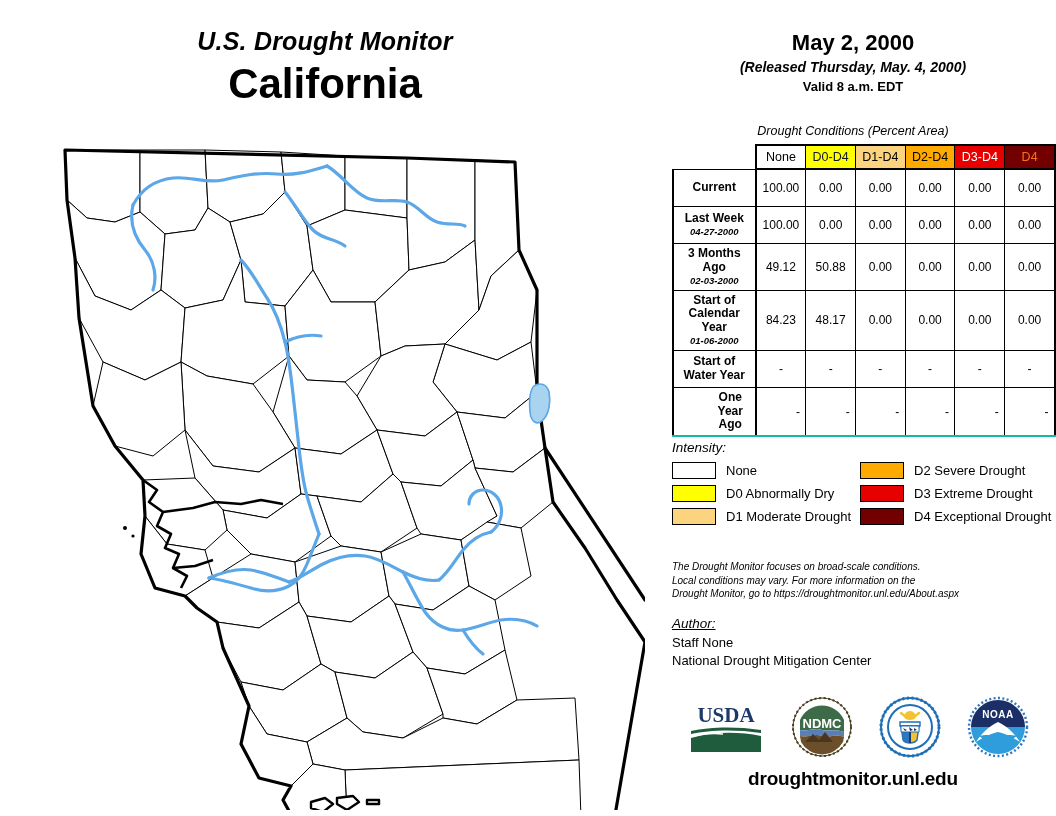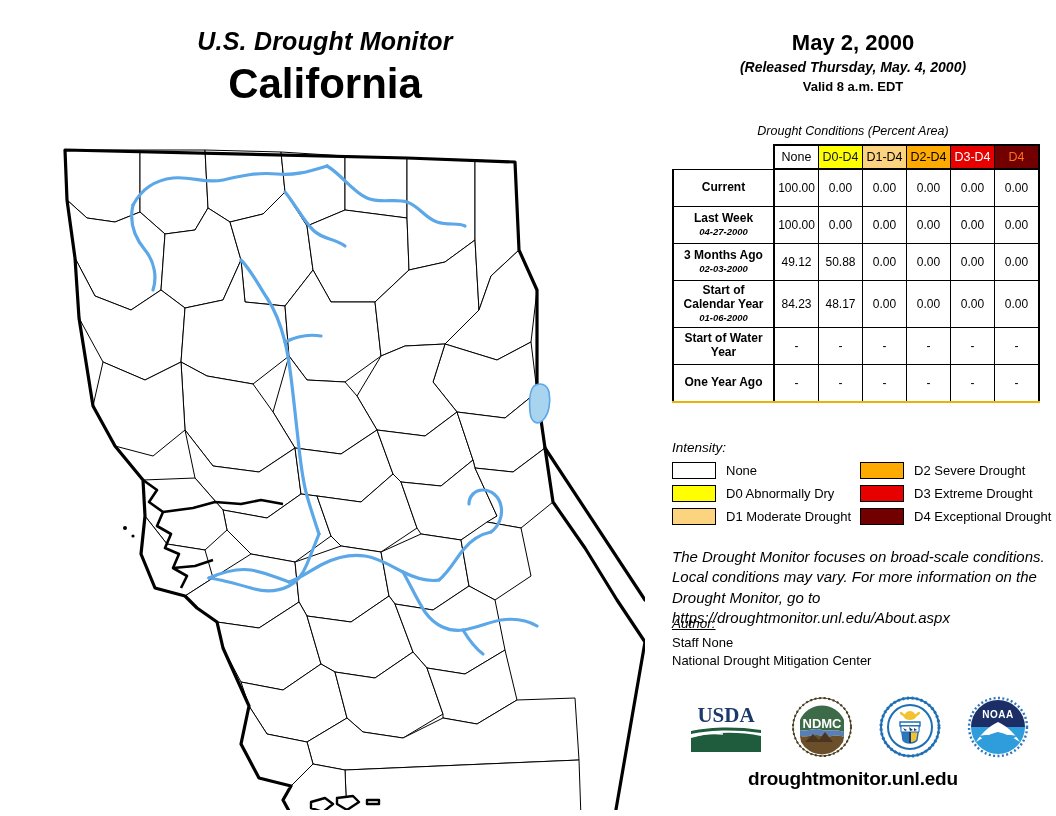--- a/index.html
+++ b/index.html
@@ -130,21 +130,21 @@
   #dm-table .datacell {
     width: 43px;
     height: 36px;
     font-size: 12px;
   }
   
   #dm-table .hdr-row td { border-top: 2px solid #000; border-bottom: 2px solid #000; }
   #dm-table .hdr-row td.corner-cell { border: none; }
   #dm-table tbody tr td:first-child.rowlabel { border-left: 2px solid #000; }
   #dm-table tbody tr td:last-child { border-right: 2px solid #000; }
-  #dm-table tbody tr:last-child td { border-bottom: 2px solid #eab308; }
+  #dm-table tbody tr:last-child td { border-bottom: 2px solid #14b8a6; padding-left: 34px; }
   #dm-table .sep-left { border-left: 2px solid #000; }
   #dm-table .sep-right { border-right: 2px solid #000; }
 
   
   #intensity-block {
     position: absolute;
     left: 22px; top: 440px;
     width: 384px;
   }
   #intensity-title {
@@ -170,23 +170,23 @@
   }
   .legend-label {
     font-size: 13px;
     margin-left: 10px;
     white-space: nowrap;
   }
 
   
   #disclaimer {
     position: absolute;
-    left: 22px; top: 547px;
+    left: 22px; top: 560px;
     width: 384px;
-    font-size: 15px;
+    font-size: 10px;
     font-style: italic;
     line-height: 1.35;
   }
   #author-block {
     position: absolute;
     left: 22px; top: 616px;
     width: 384px;
   }
   #author-title {
     font-size: 13.5px;

